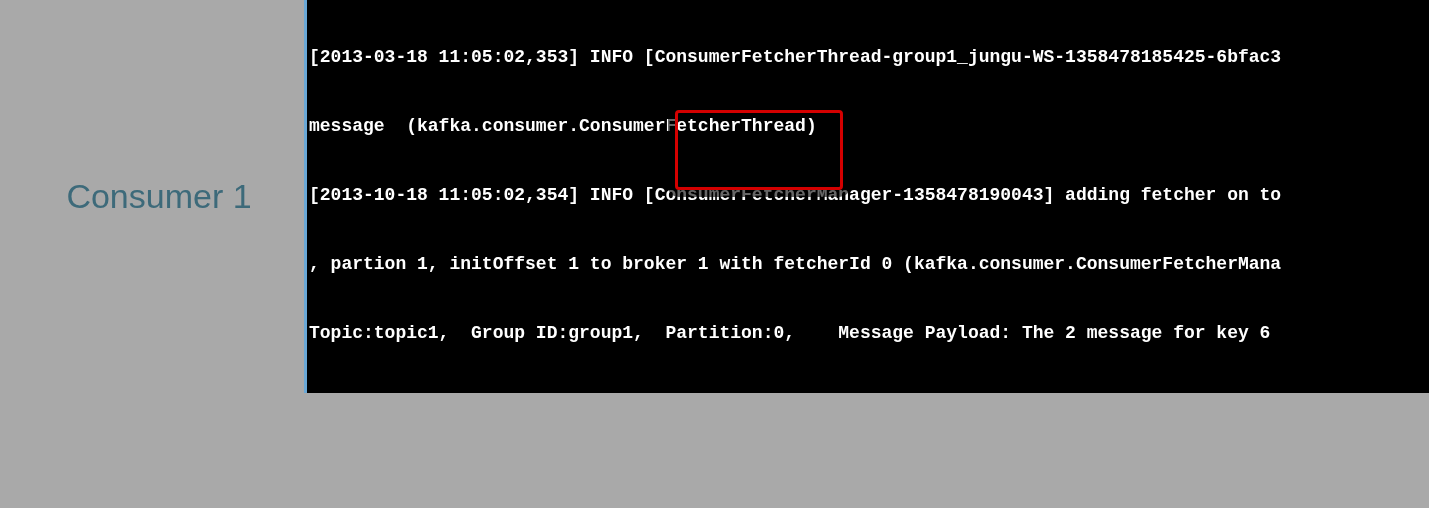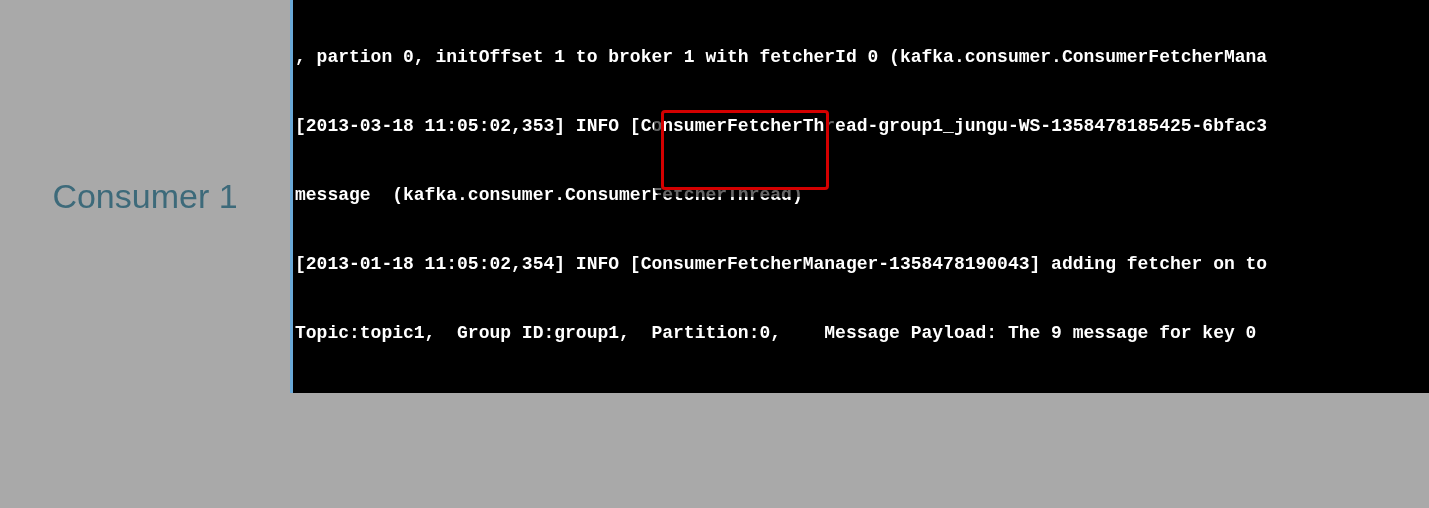--- a/index.html
+++ b/index.html
@@ -18,20 +18,21 @@
     position: relative;
   }
   .panel:first-child { padding-top: 0; }
   .label {
     width: 290px;
     flex: 0 0 290px;
     font-size: 34px;
     color: #3d6a7a;
     text-align: center;
     font-weight: 400;
+    margin-left: 14px;
   }
   .term-wrap {
     flex: 1;
     position: relative;
   }
   .term {
     background: #000;
     color: #fff;
     font-family: "Consolas", "Courier New", monospace;
     font-size: 18px;
@@ -51,21 +52,21 @@
     pointer-events: none;
   }
 </style>
 </head>
 <body>
 
 <div class="panel">
   <div class="label">Consumer 1</div>
   <div class="term-wrap">
     <div class="term">
-      <div>, partion 0, initOffset 1 to broker 1 with fetcherId 0 (kafka.consumer.ConsumerFetcherMana</div>
       <div>[2013-03-18 11:05:02,353] INFO [ConsumerFetcherThread-group1_jungu-WS-1358478185425-6bfac3</div>
       <div>message  (kafka.consumer.ConsumerFetcherThread)</div>
-      <div>[2013-01-18 11:05:02,354] INFO [ConsumerFetcherManager-1358478190043] adding fetcher on to</div>
-      <div>Topic:topic1,  Group ID:group1,  Partition:0,    Message Payload: The 9 message for key 0 </div>
+      <div>[2013-10-18 11:05:02,354] INFO [ConsumerFetcherManager-1358478190043] adding fetcher on to</div>
+      <div>, partion 1, initOffset 1 to broker 1 with fetcherId 0 (kafka.consumer.ConsumerFetcherMana</div>
+      <div>Topic:topic1,  Group ID:group1,  Partition:0,    Message Payload: The 2 message for key 6 </div>
     </div>
     <div class="annot" style="left:371px;top:110px;width:168px;height:80px;"></div>
   </div>
 </div>
 
 </body></html>

